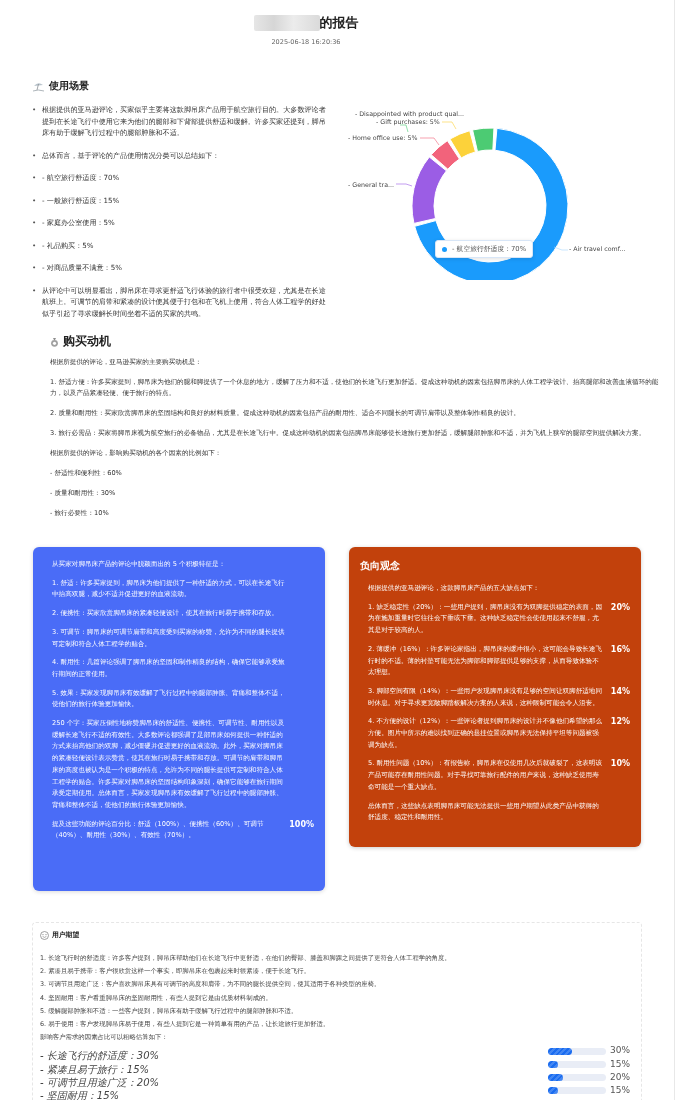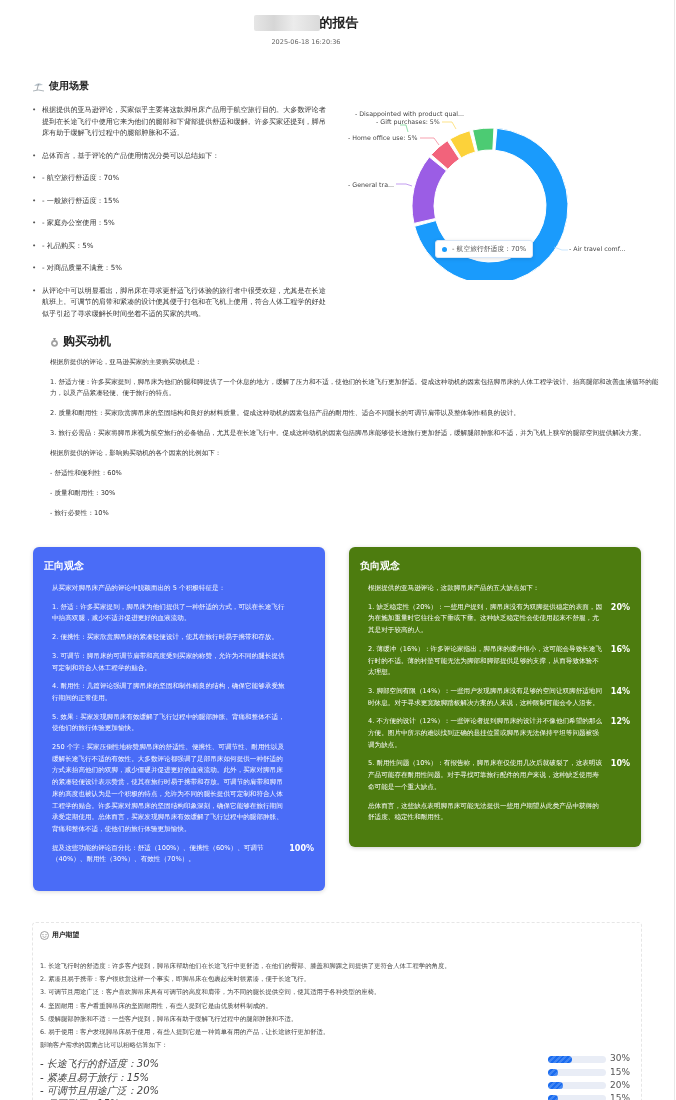--- a/index.html
+++ b/index.html
@@ -25,28 +25,28 @@
   .lbl { position: absolute; font-size: 6.3px; color: #444; white-space: nowrap; }
   .tooltip { position: absolute; left: 95px; top: 140px; background: #fff; border: 1px solid #d8e6f7; border-radius: 3px; box-shadow: 0 1px 4px rgba(0,0,0,.12); padding: 3px 6px; font-size: 6.8px; color: #555; display: flex; align-items: center; gap: 5px; white-space: nowrap; }
   .tooltip .dot { width: 5px; height: 5px; border-radius: 50%; background: #1a9bfc; }
 
   .motive { position: absolute; left: 50px; top: 333px; width: 612px; }
   .motive-title { font-size: 12px; font-weight: bold; color: #222; display: flex; align-items: center; gap: 4px; margin-bottom: 7px; }
   .motive p { font-size: 6.6px; line-height: 11px; color: #333; margin-bottom: 9px; }
 
   .card { position: absolute; top: 547px; border-radius: 6px; padding: 12px 11px 10px 11px; color: #fff; }
   .card.pos { left: 33px; width: 292px; height: 344px; background: #4a6cf7; box-shadow: 0 1px 4px rgba(0,0,0,.15); }
-  .card.neg { left: 349px; width: 292px; height: 300px; background: #4d7c0f; box-shadow: 0 1px 4px rgba(0,0,0,.2); }
+  .card.neg { left: 349px; width: 292px; height: 300px; background: #c2410c; box-shadow: 0 1px 4px rgba(0,0,0,.2); }
   .card h3 { font-size: 10px; font-weight: bold; margin-bottom: 10px; }
   .card .body { padding-left: 8px; padding-right: 26px; }
   .card p { font-size: 6.6px; line-height: 11.7px; margin-bottom: 7px; position: relative; }
   .card .pct { position: absolute; right: -26px; top: 0; font-weight: bold; font-size: 8px; }
 
   .expect { position: absolute; left: 32px; top: 922px; width: 610px; height: 190px; border: 1px dashed #e6e6e6; border-radius: 4px; padding: 7px 7px; }
-  .expect-title { font-size: 6.8px; font-weight: bold; color: #222; display: flex; align-items: center; gap: 3px; margin-bottom: 20px; }
+  .expect-title { font-size: 6.8px; font-weight: bold; color: #222; display: flex; align-items: center; gap: 3px; margin-bottom: 12px; }
   .expect p { font-size: 6.4px; line-height: 13.2px; color: #444; }
   .bar-row { position: relative; height: 13.2px; }
   .bar-row .label { font-size: 10px; line-height: 13.2px; color: #444; font-style: italic; }
   .bar-track { position: absolute; left: 508px; top: 3.5px; width: 58px; height: 7px; background: #e9edf6; border-radius: 4px; }
   .bar-fill { height: 7px; background: #1a6cf0; border-radius: 4px; background-image: repeating-linear-gradient(135deg, rgba(255,255,255,.18) 0 2px, transparent 2px 4px); }
   .bar-pct { position: absolute; left: 570px; top: 0; font-size: 9px; line-height: 13.2px; color: #555; }
 </style>
 </head>
 <body>
 
@@ -121,21 +121,20 @@
   <p>1. 舒适方便：许多买家提到，脚吊床为他们的腿和脚提供了一个休息的地方，缓解了压力和不适，使他们的长途飞行更加舒适。促成这种动机的因素包括脚吊床的人体工程学设计、抬高腿部和改善血液循环的能力，以及产品紧凑轻便、便于旅行的特点。</p>
   <p>2. 质量和耐用性：买家欣赏脚吊床的坚固结构和良好的材料质量。促成这种动机的因素包括产品的耐用性、适合不同腿长的可调节肩带以及整体制作精良的设计。</p>
   <p>3. 旅行必需品：买家将脚吊床视为航空旅行的必备物品，尤其是在长途飞行中。促成这种动机的因素包括脚吊床能够使长途旅行更加舒适，缓解腿部肿胀和不适，并为飞机上狭窄的腿部空间提供解决方案。</p>
   <p>根据所提供的评论，影响购买动机的各个因素的比例如下：</p>
   <p>- 舒适性和便利性：60%</p>
   <p>- 质量和耐用性：30%</p>
   <p>- 旅行必要性：10%</p>
 </div>
 
 <div class="card pos">
-  <h3>正向观念</h3>
   <div class="body">
     <p><span>从买家对脚吊床产品的评论中脱颖而出的 5 个积极特征是：</span></p>
     <p><span>1. 舒适：许多买家提到，脚吊床为他们提供了一种舒适的方式，可以在长途飞行中抬高双腿，减少不适并促进更好的血液流动。</span></p>
     <p><span>2. 便携性：买家欣赏脚吊床的紧凑轻便设计，使其在旅行时易于携带和存放。</span></p>
     <p><span>3. 可调节：脚吊床的可调节肩带和高度受到买家的称赞，允许为不同的腿长提供可定制和符合人体工程学的贴合。</span></p>
     <p><span>4. 耐用性：几篇评论强调了脚吊床的坚固和制作精良的结构，确保它能够承受旅行期间的正常使用。</span></p>
     <p><span>5. 效果：买家发现脚吊床有效缓解了飞行过程中的腿部肿胀、背痛和整体不适，使他们的旅行体验更加愉快。</span></p>
     <p><span>250 个字：买家压倒性地称赞脚吊床的舒适性、便携性、可调节性、耐用性以及缓解长途飞行不适的有效性。大多数评论都强调了足部吊床如何提供一种舒适的方式来抬高他们的双脚，减少僵硬并促进更好的血液流动。此外，买家对脚吊床的紧凑轻便设计表示赞赏，使其在旅行时易于携带和存放。可调节的肩带和脚吊床的高度也被认为是一个积极的特点，允许为不同的腿长提供可定制和符合人体工程学的贴合。许多买家对脚吊床的坚固结构印象深刻，确保它能够在旅行期间承受定期使用。总体而言，买家发现脚吊床有效缓解了飞行过程中的腿部肿胀、背痛和整体不适，使他们的旅行体验更加愉快。</span></p>
     <p><span>提及这些功能的评论百分比：舒适（100%）、便携性（60%）、可调节（40%）、耐用性（30%）、有效性（70%）。</span><span class="pct">100%</span></p>
   </div>

